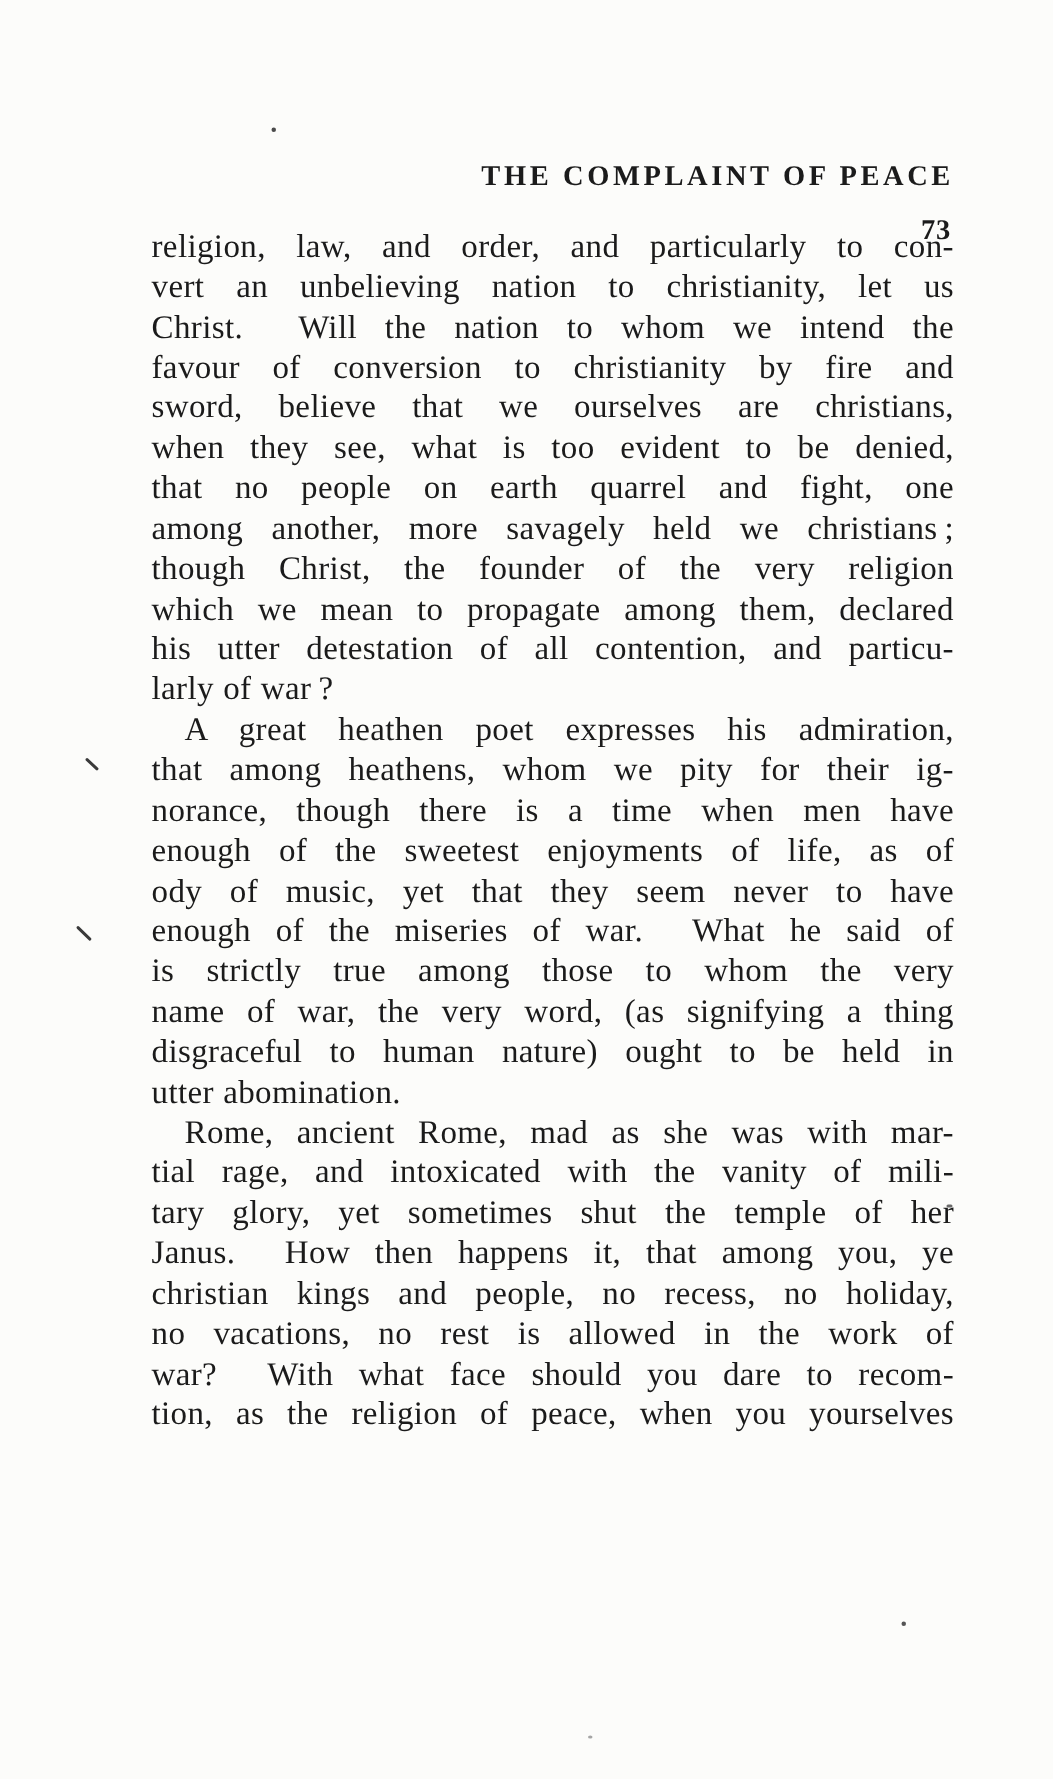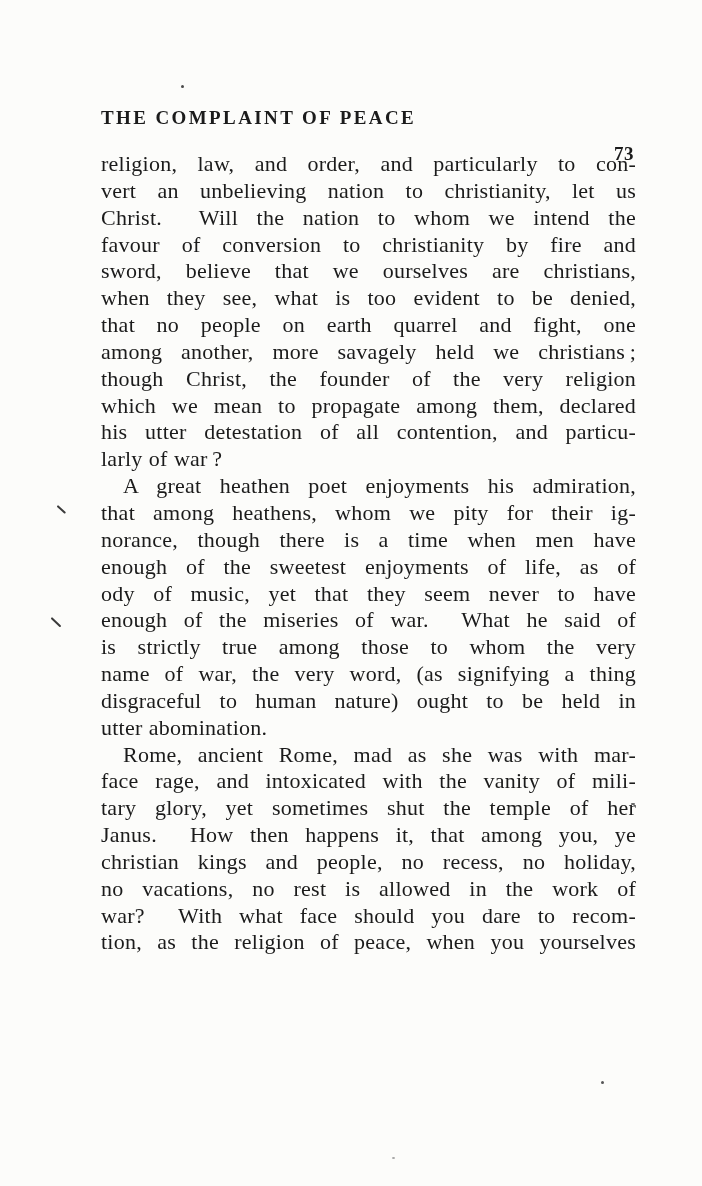--- a/index.html
+++ b/index.html
@@ -20,21 +20,21 @@
     position: absolute;
     top: 107px;
     left: 101px;
     width: 535px;
     font-size: 19px;
     font-weight: 700;
     line-height: 22px;
   }
   .running-header .title {
     display: block;
-    text-align: left;
+    text-align: right;
     letter-spacing: 2.4px;
     white-space: nowrap;
   }
   .running-header .pagenum {
     position: absolute;
     top: 0;
     right: 2px;
     letter-spacing: 0.5px;
     margin-top: 36px;
   }
@@ -125,35 +125,35 @@
       <div class="line">when they see, what is too evident to be denied,</div>
       <div class="line">that no people on earth quarrel and fight, one</div>
       <div class="line">among another, more savagely held we christians ;</div>
       <div class="line">though Christ, the founder of the very religion</div>
       <div class="line">which we mean to propagate among them, declared</div>
       <div class="line">his utter detestation of all contention, and particu-</div>
       <div class="line short">larly of war ?</div>
     </div>
 
     <div class="paragraph">
-      <div class="line indent">A great heathen poet enjoyments his admiration,</div>
+      <div class="line indent">A great heathen poet expresses his admiration,</div>
       <div class="line">that among heathens, whom we pity for their ig-</div>
       <div class="line">norance, though there is a time when men have</div>
       <div class="line">enough of the sweetest enjoyments of life, as of</div>
       <div class="line">ody of music, yet that they seem never to have</div>
       <div class="line">enough of the miseries of war.&nbsp; What he said of</div>
       <div class="line">is strictly true among those to whom the very</div>
       <div class="line">name of war, the very word, (as signifying a thing</div>
       <div class="line">disgraceful to human nature) ought to be held in</div>
       <div class="line short">utter abomination.</div>
     </div>
 
     <div class="paragraph">
       <div class="line indent">Rome, ancient Rome, mad as she was with mar-</div>
-      <div class="line">face rage, and intoxicated with the vanity of mili-</div>
+      <div class="line">tial rage, and intoxicated with the vanity of mili-</div>
       <div class="line">tary glory, yet sometimes shut the temple of her</div>
       <div class="line">Janus.&nbsp; How then happens it, that among you, ye</div>
       <div class="line">christian kings and people, no recess, no holiday,</div>
       <div class="line">no vacations, no rest is allowed in the work of</div>
       <div class="line">war?&nbsp; With what face should you dare to recom-</div>
       <div class="line">tion, as the religion of peace, when you yourselves</div>
     </div>
 
   </div>
 

